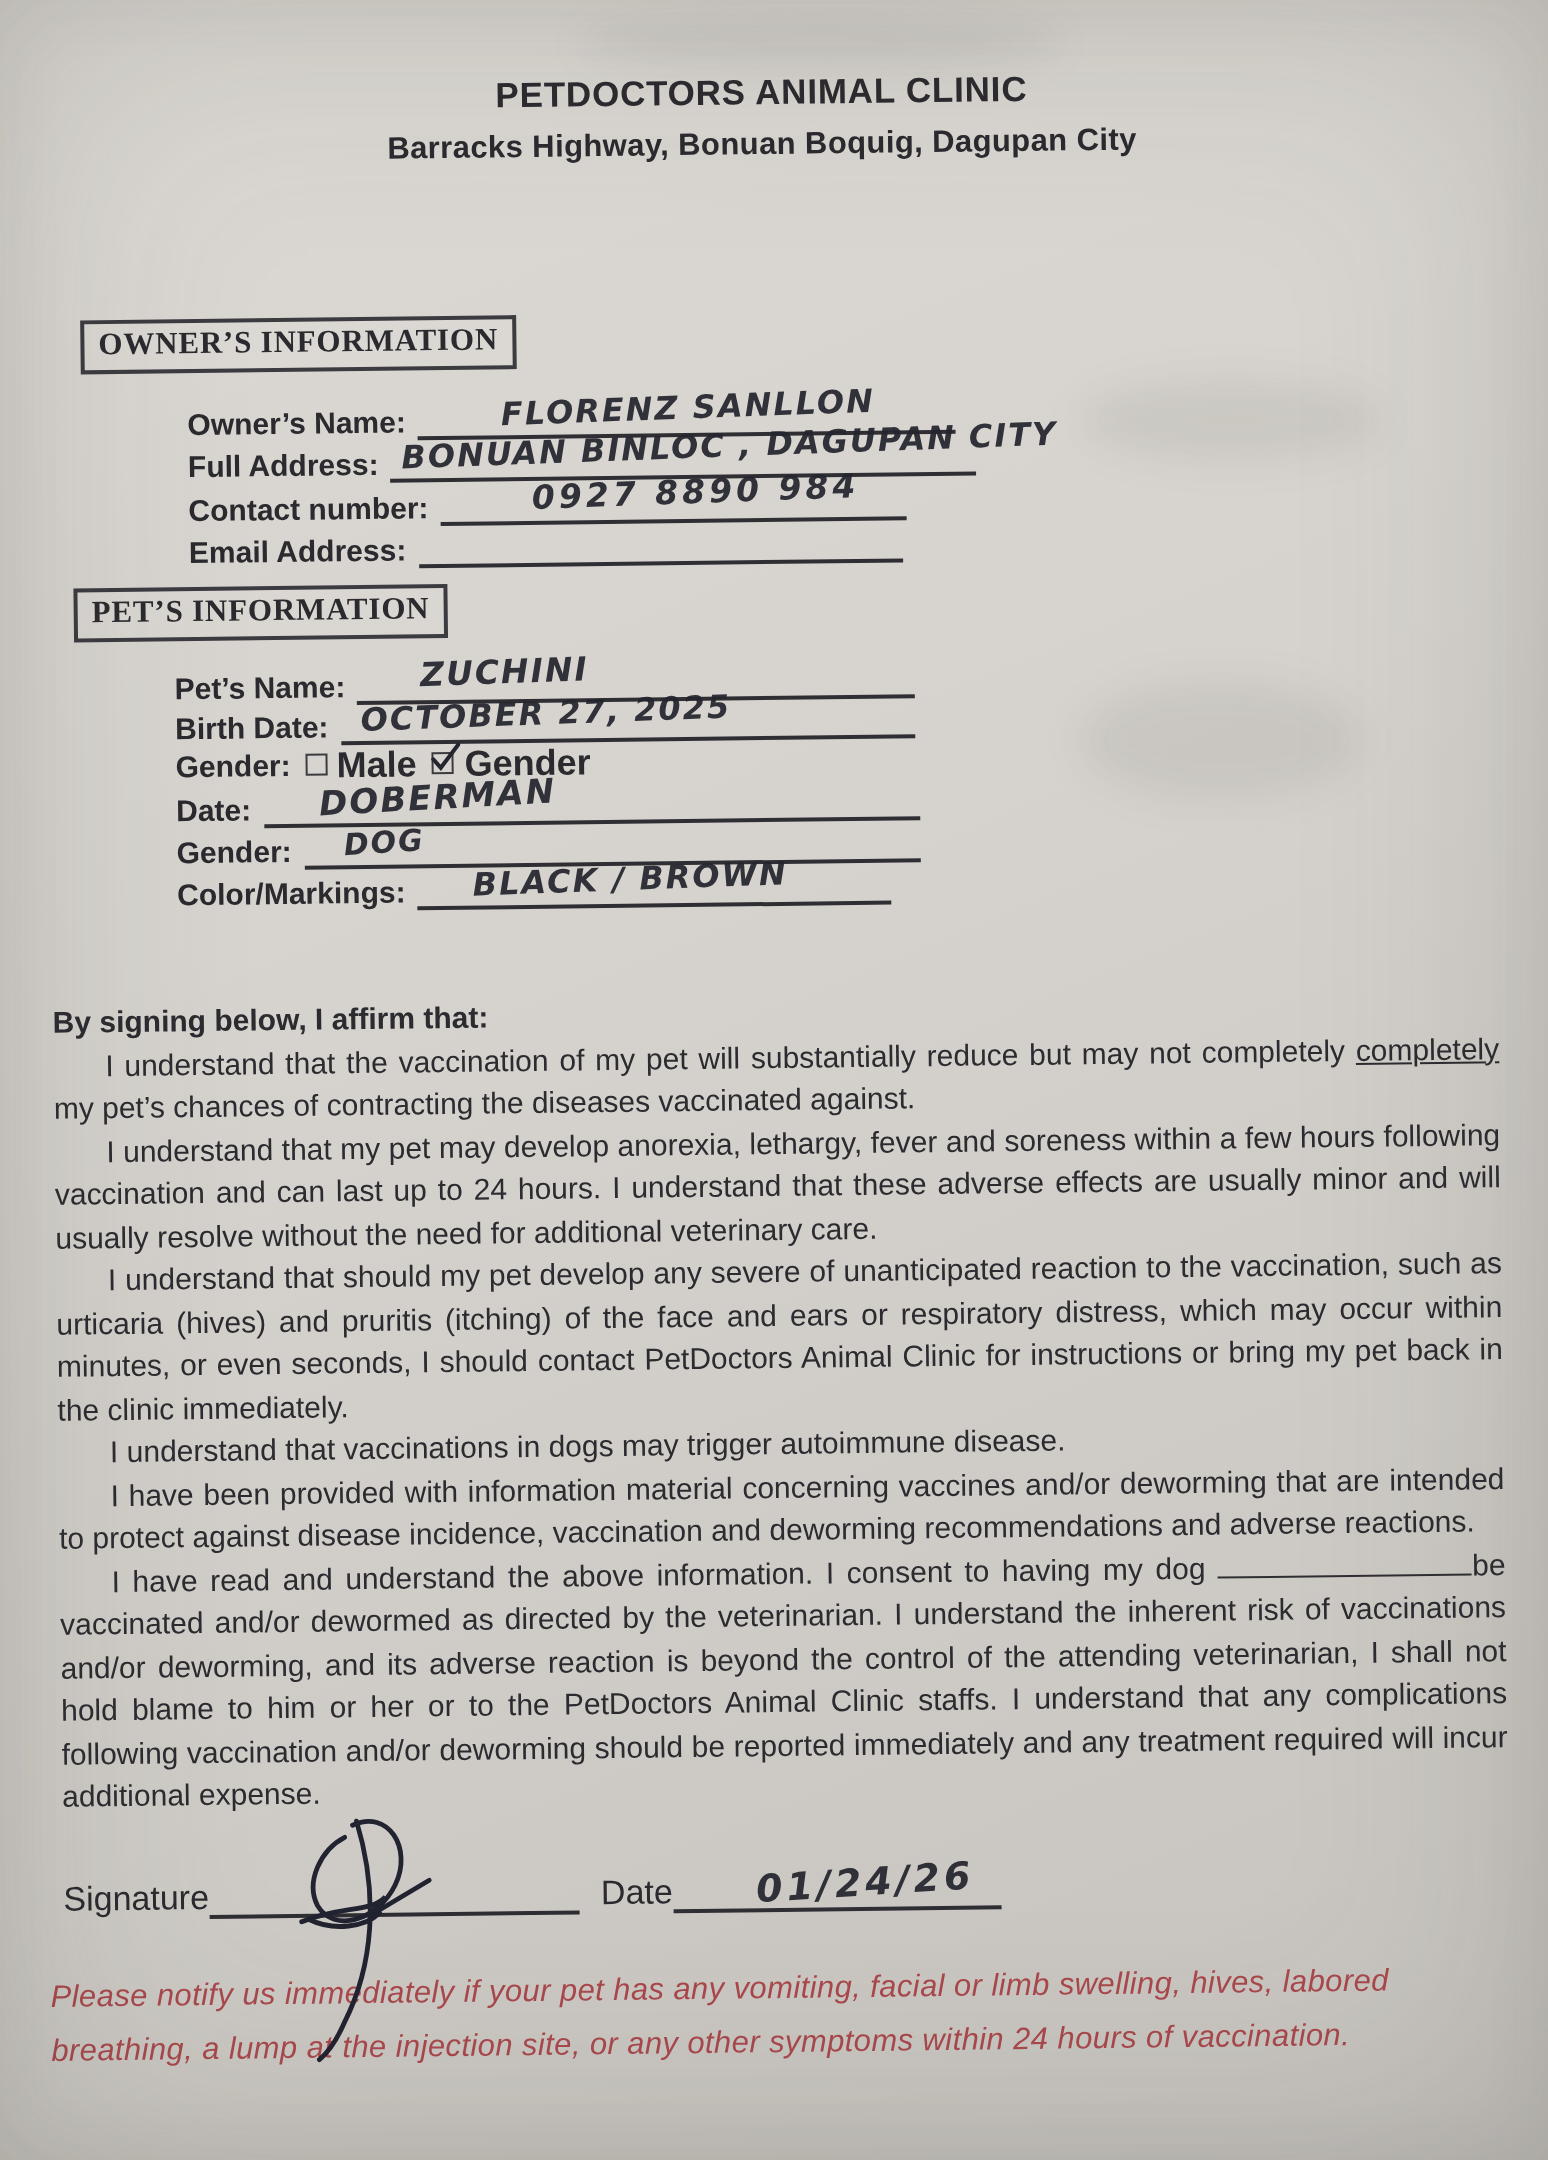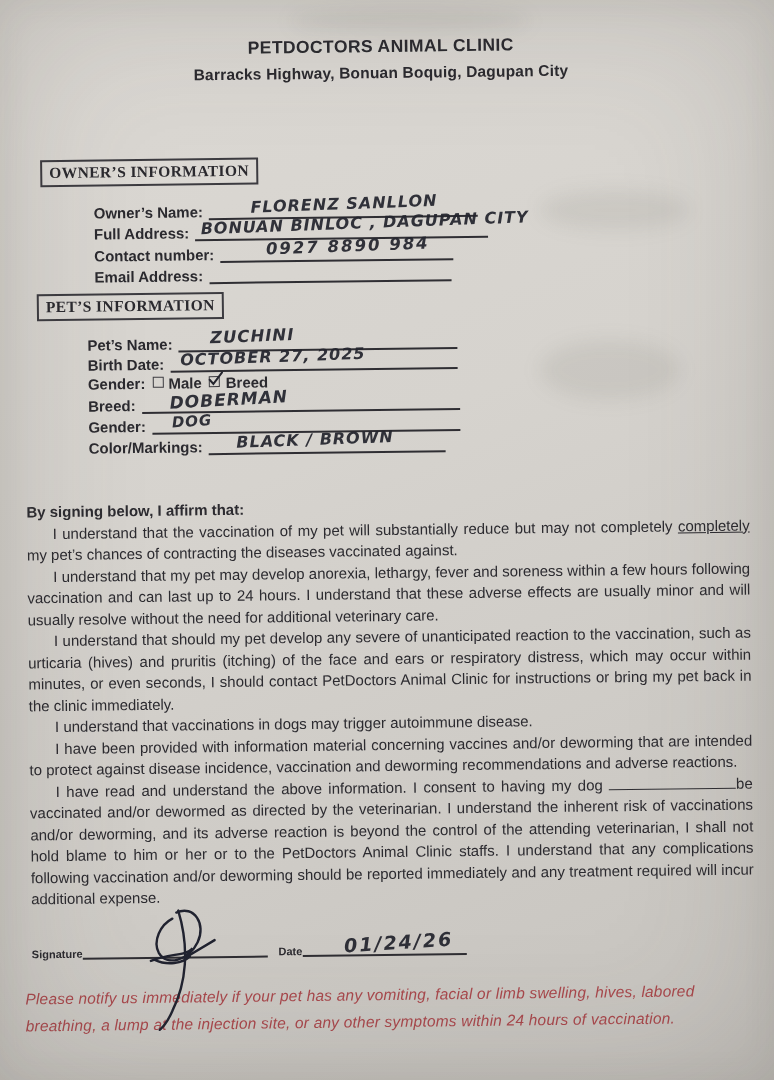--- a/index.html
+++ b/index.html
@@ -47,34 +47,34 @@
   .hw-petname{left:32px;bottom:3px;font-size:16.5px;}
   .hw-birth{left:10px;bottom:2px;font-size:16px;}
   .hw-breed{left:28px;bottom:0px;font-size:17px;transform:rotate(-2.5deg);}
   .hw-species{left:20px;bottom:2px;font-size:15px;transform:rotate(-3deg);}
   .hw-color{left:28px;bottom:2px;}
   .hw-date{left:42px;bottom:-1px;font-size:19px;transform:rotate(-3deg);letter-spacing:2px;}
 
   .cb{display:inline-block;width:9px;height:9px;border:1.5px solid #3c3b40;
     margin:0 5px 2px 7px;position:relative;}
   .cb .check{position:absolute;left:-2px;top:-7px;}
-  .cblabel{font-weight:bold;font-size:15px;}
+  .cblabel{font-weight:bold;font-size:18px;}
   .cblabel.female{margin-left:1px;}
   .gender-row{align-items:center;}
 
   .consent{position:absolute;left:27px;top:497px;width:723px;
     font-size:15px;line-height:21.5px;text-align:justify;color:#2c2b30;}
   .consent p{margin:0;text-indent:26px;}
   .consent .heading{font-weight:bold;text-indent:0;}
   .uline{text-decoration:underline;}
   .blank{display:inline-block;width:127px;border-bottom:1.5px solid #2f2e33;height:13px;
     vertical-align:baseline;}
 
   .sig-row{position:absolute;left:27px;top:936px;display:flex;align-items:flex-end;height:20px;}
-  .sig-label,.date-label{font-weight:bold;font-size:11px;}
+  .sig-label,.date-label{font-weight:normal;font-size:17px;}
   .sig-line{width:185px;border-bottom:2.5px solid #2f2e33;height:100%;}
   .date-label{margin-left:11px;margin-top:40px;}
   .date-line{width:164px;border-bottom:2.5px solid #2f2e33;height:100%;position:relative;}
 
   .signature-svg{position:absolute;left:122px;top:896px;z-index:3;}
 
   .footer-note{position:absolute;left:20px;top:981px;width:712px;
     font-style:italic;font-size:15.5px;line-height:27px;letter-spacing:.2px;}
 </style>
 </head>
@@ -134,24 +134,24 @@
       </div>
       <div class="frow prow gender-row">
         <span class="flabel" style="padding-right:0;">Gender:</span>
         <span class="cb"></span>
         <span class="cblabel">Male</span>
         <span class="cb">
           <svg class="check" width="16" height="16" viewBox="0 0 16 16">
             <path d="M2,10 L6,14 L14,2" fill="none" stroke="#24252e" stroke-width="2" stroke-linecap="round" transform="rotate(4 8 8)"></path>
           </svg>
         </span>
-        <span class="cblabel female">Breed</span>
+        <span class="cblabel female">Gender</span>
       </div>
       <div class="frow prow" style="width:372px;">
-        <span class="flabel">Breed:</span>
+        <span class="flabel">Date:</span>
         <span class="fline">
           <span class="hw hw-breed">DOBERMAN</span>
         </span>
       </div>
       <div class="frow prow" style="width:372px;">
         <span class="flabel">Gender:</span>
         <span class="fline">
           <span class="hw hw-species">DOG</span>
         </span>
       </div>

